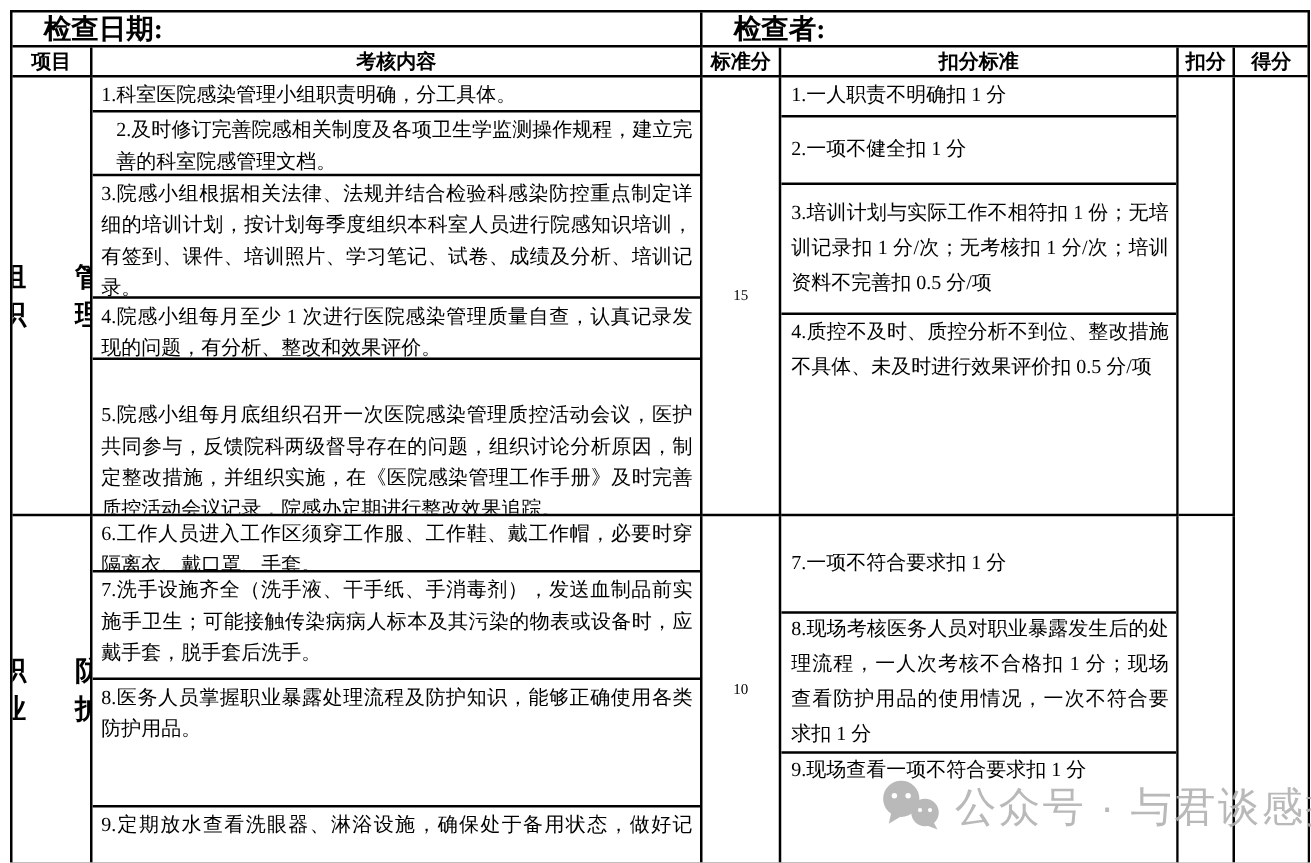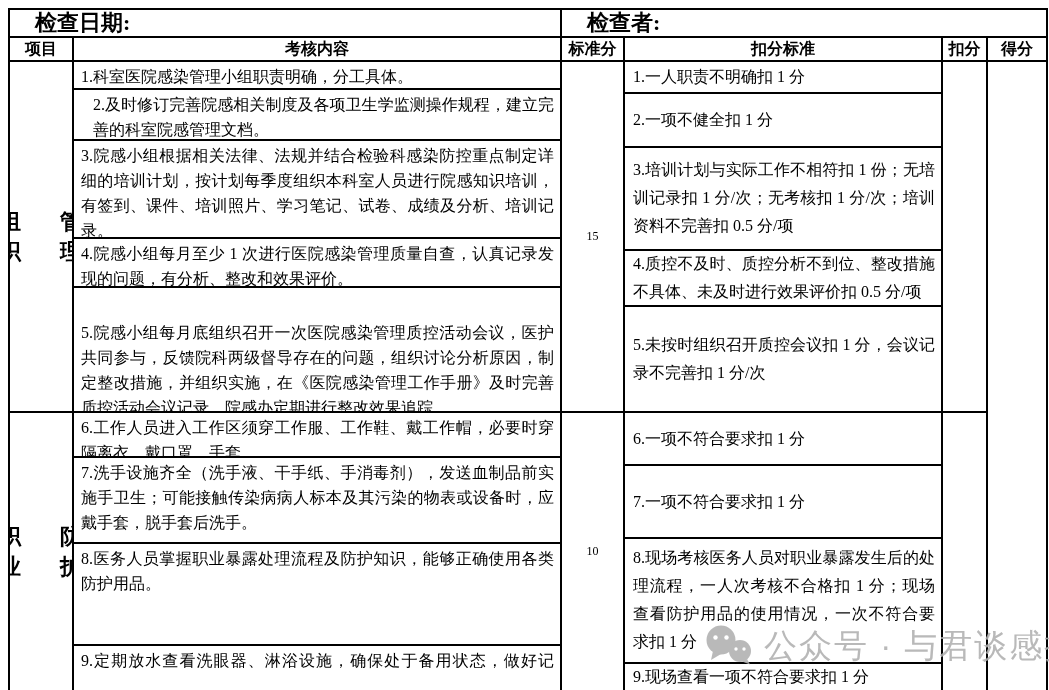--- a/index.html
+++ b/index.html
@@ -94,46 +94,40 @@
       </div>
       <div class="sub ded" style="height: 54px;">
         <div>2.一项不健全扣 1 分</div>
       </div>
       <div class="sub ded" style="height: 104px;">
         <div>3.培训计划与实际工作不相符扣 1 份；无培训记录扣 1 分/次；无考核扣 1 分/次；培训资料不完善扣 0.5 分/项</div>
       </div>
       <div class="sub ded" style="height: 56px;">
         <div>4.质控不及时、质控分析不到位、整改措施不具体、未及时进行效果评价扣 0.5 分/项</div>
       </div>
-      <div class="sub ded" style="height: 105px;">
-        <div>5.未按时组织召开质控会议扣 1 分，会议记录不完善扣 1 分/次</div>
-      </div>
     </div>
   <div class="c blank" style="grid-column:5;grid-row:3"></div>
   <div class="c blank scorecol"></div>
 
   <div class="c cat noB" style="grid-column:1;grid-row:4" id="cat1">
       <span>职业</span>
       <span>防护</span>
     </div>
   <div class="c stack noB" style="grid-column:2;grid-row:4" id="items1">
       <div class="sub item" style="height: 45px;">6.工作人员进入工作区须穿工作服、工作鞋、戴工作帽，必要时穿隔离衣、戴口罩、手套。</div>
       <div class="sub item" style="height: 86px;">7.洗手设施齐全（洗手液、干手纸、手消毒剂），发送血制品前实施手卫生；可能接触传染病病人标本及其污染的物表或设备时，应戴手套，脱手套后洗手。</div>
       <div class="sub item" style="height: 102px;">8.医务人员掌握职业暴露处理流程及防护知识，能够正确使用各类防护用品。</div>
       <div class="sub item" style="height: 30px;">9.定期放水查看洗眼器、淋浴设施，确保处于备用状态，做好记录。</div>
     </div>
   <div class="c score noB" style="grid-column:3;grid-row:4">10</div>
   <div class="c stack noB" style="grid-column:4;grid-row:4" id="deds1">
-      <div class="sub ded" style="height: 57px;">
-        <div>6.一项不符合要求扣 1 分</div>
-      </div>
       <div class="sub ded" style="height: 78px;">
         <div>7.一项不符合要求扣 1 分</div>
       </div>
-      <div class="sub ded" style="height: 134px;">
+      <div class="sub ded" style="height: 112px;">
         <div>8.现场考核医务人员对职业暴露发生后的处理流程，一人次考核不合格扣 1 分；现场查看防护用品的使用情况，一次不符合要求扣 1 分</div>
       </div>
       <div class="sub ded" style="height: 28px;">
         <div>9.现场查看一项不符合要求扣 1 分</div>
       </div>
     </div>
   <div class="c blank noB" style="grid-column:5;grid-row:4"></div>
 
 </div>
 

